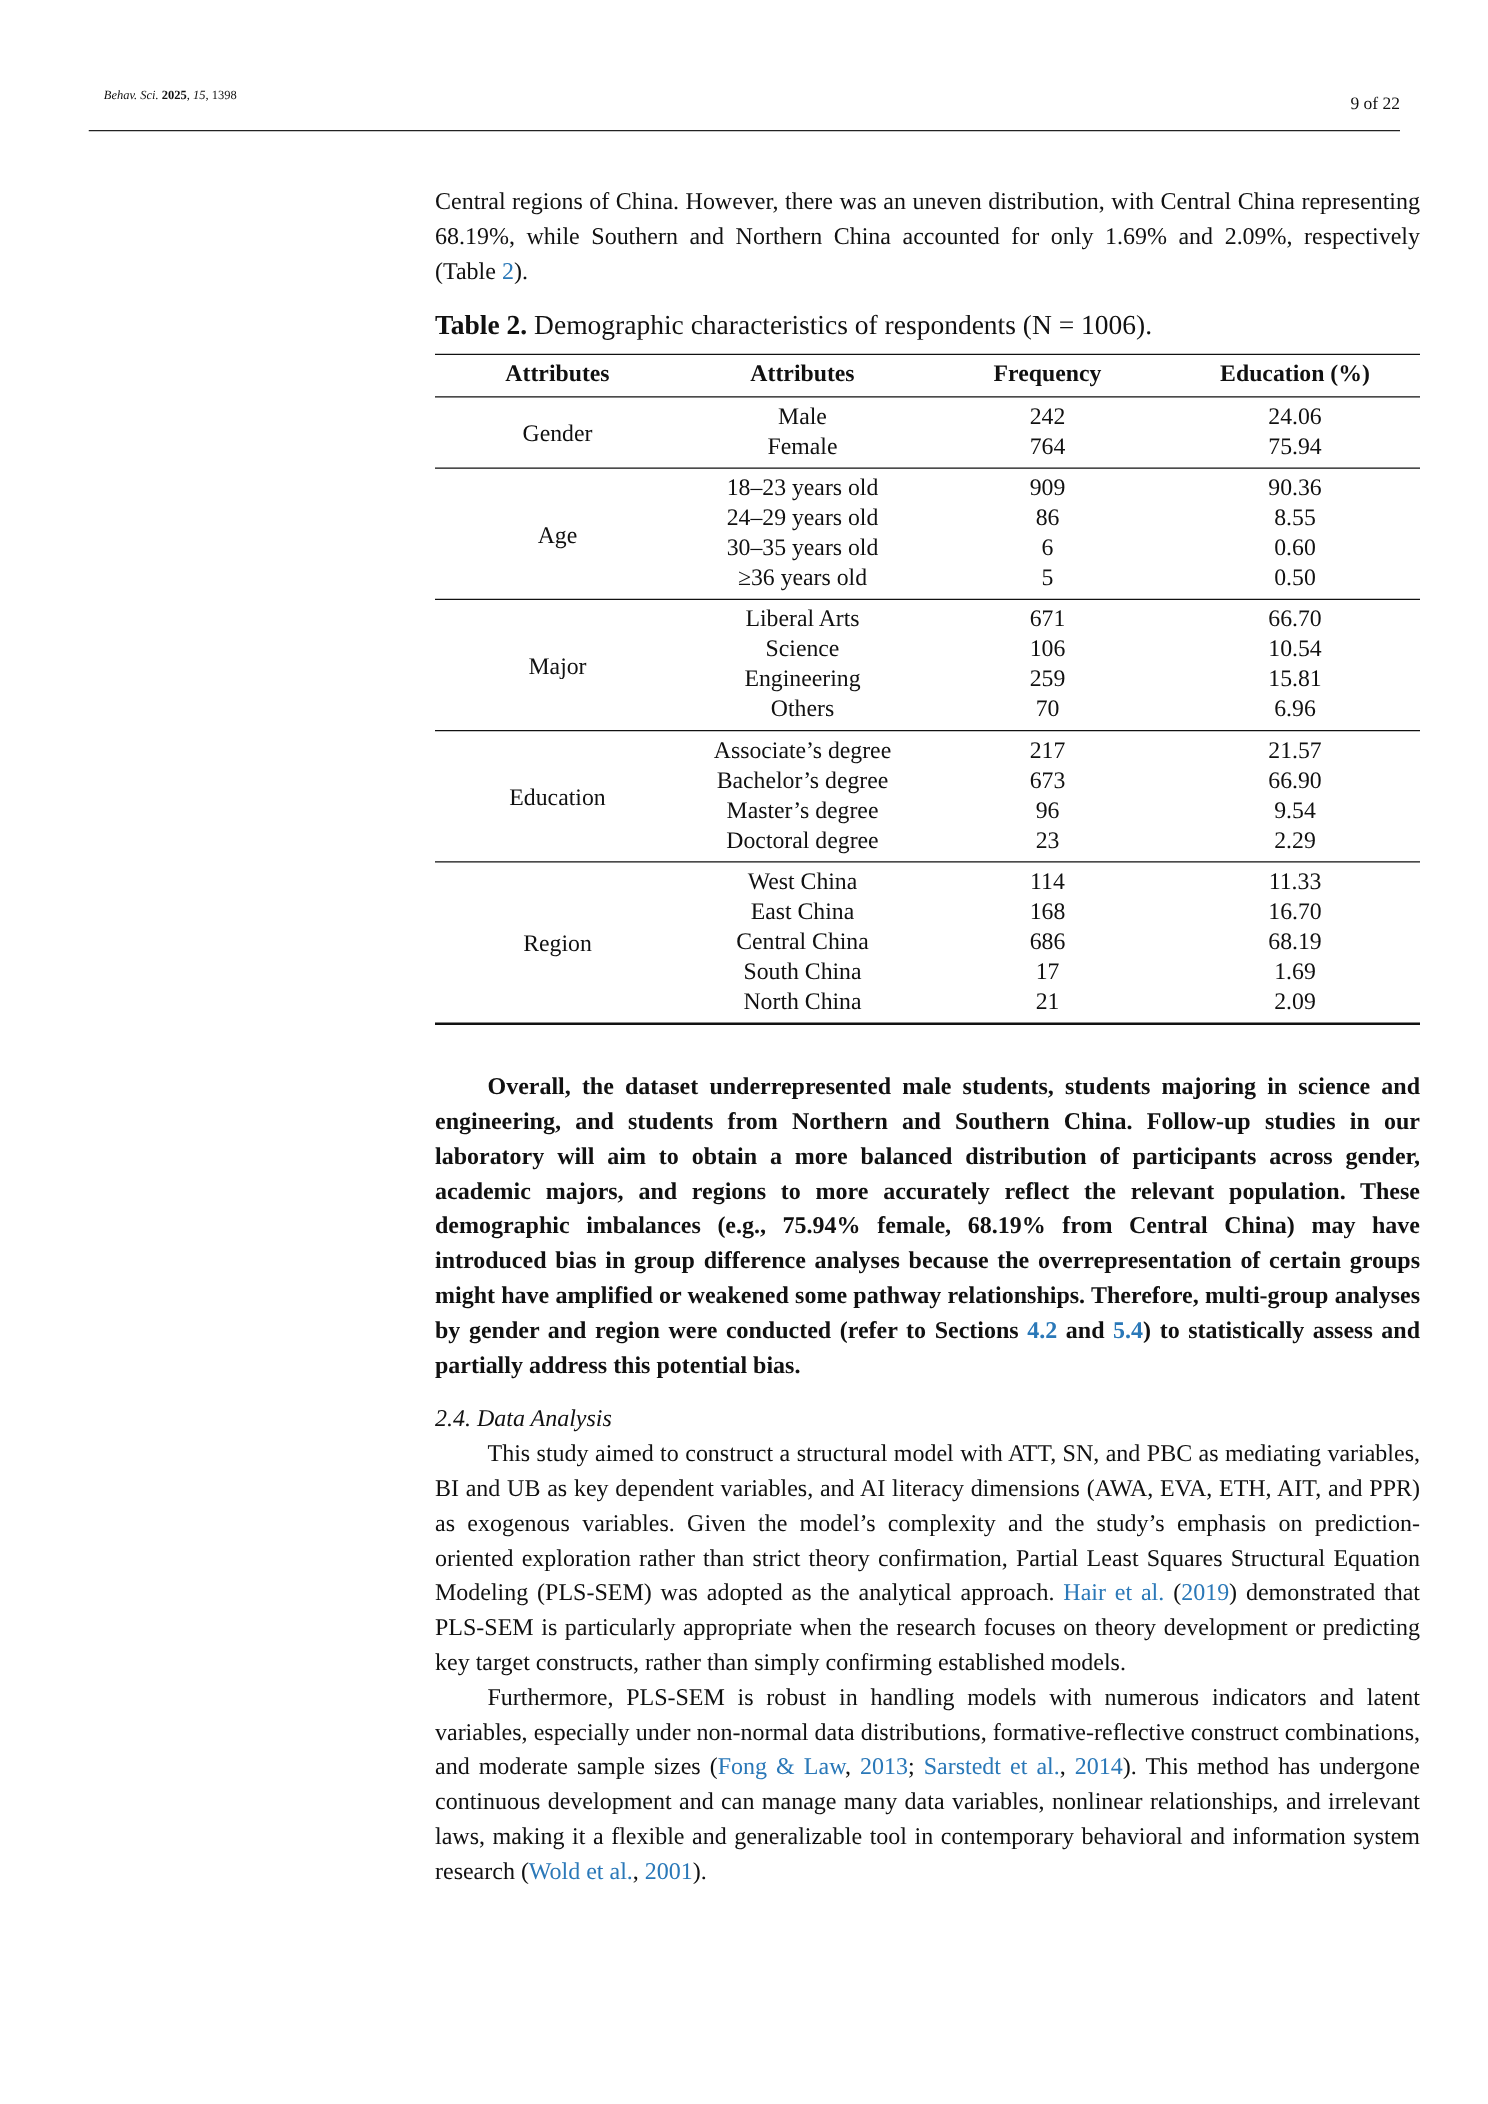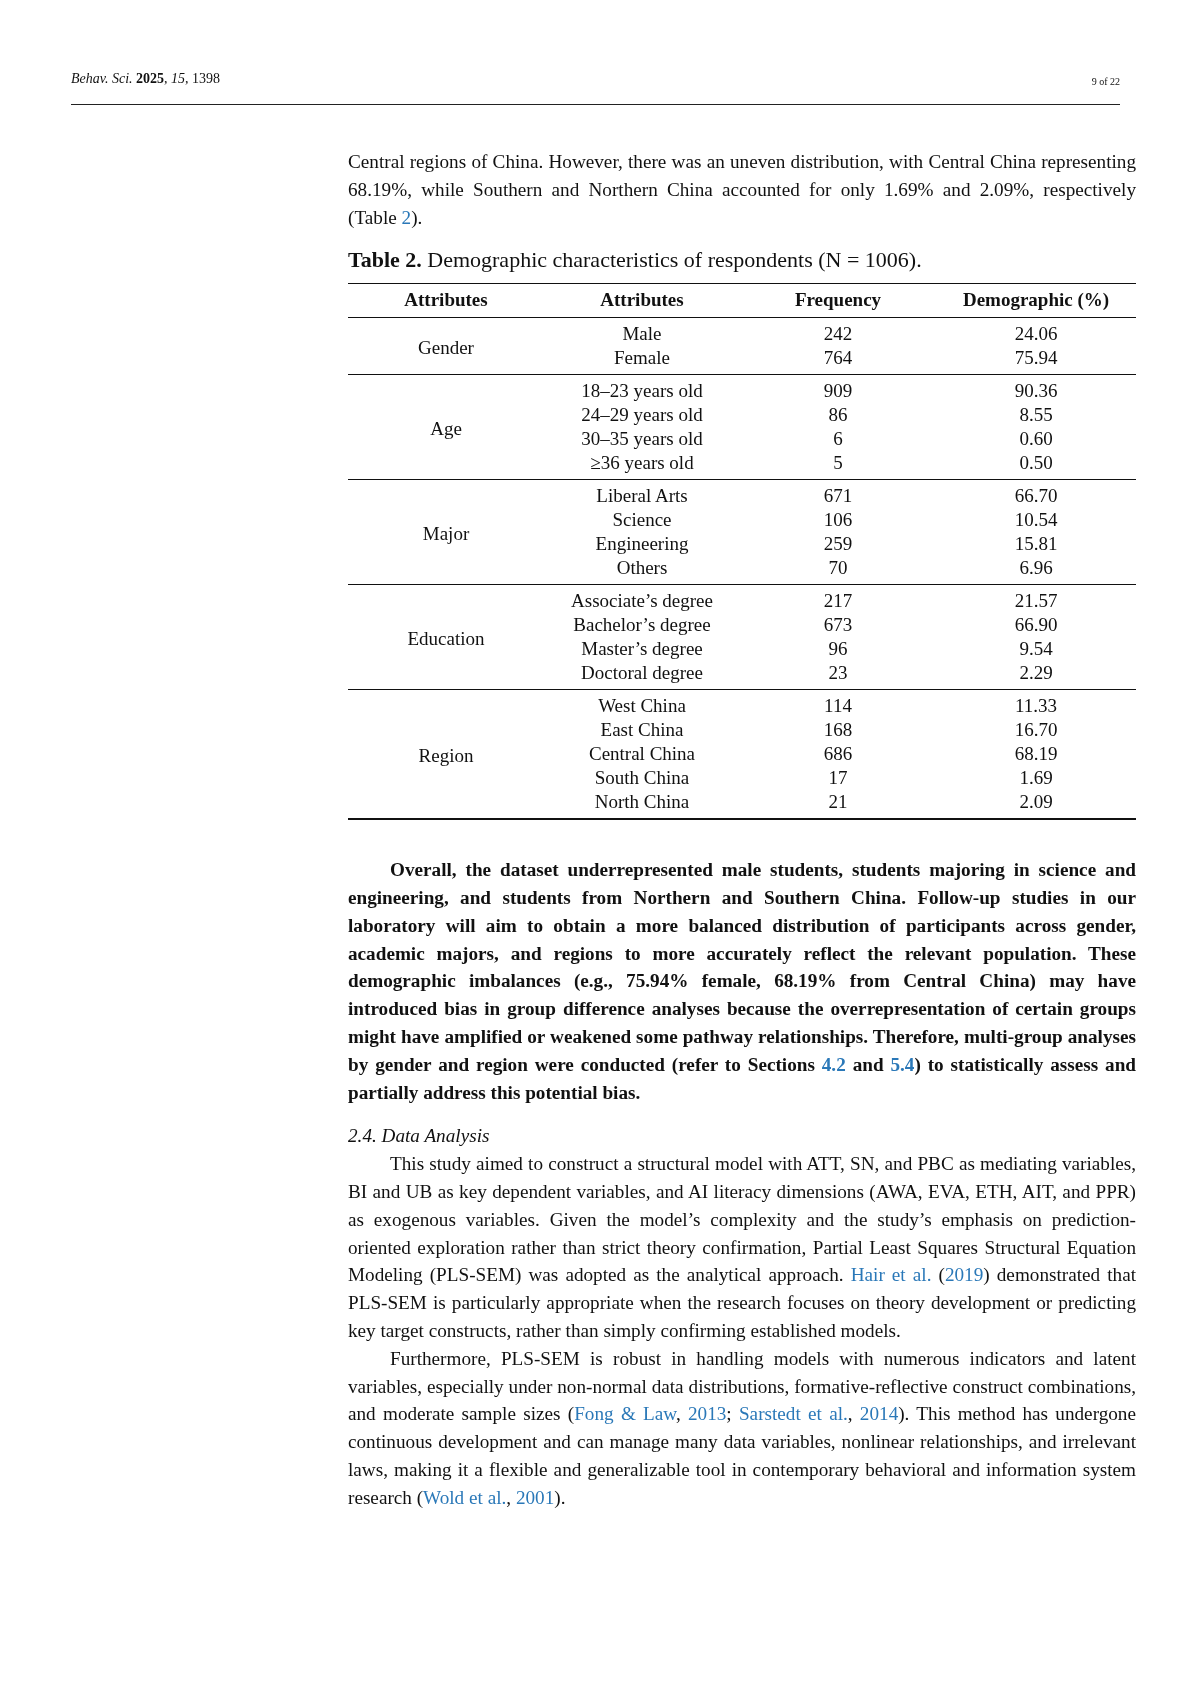--- a/index.html
+++ b/index.html
@@ -5,26 +5,26 @@
   html, body { margin: 0; padding: 0; background: #ffffff; }
   body {
     width: 1190px; height: 1683px; position: relative; overflow: hidden;
     font-family: "Liberation Serif", "DejaVu Serif", serif; color: #111;
   }
   .header {
     position: absolute; left: 71px; top: 68px; width: 1049px; height: 36px;
     border-bottom: 1.6px solid #222;
   }
   .header .journal {
-    position: absolute; left: 0; top: 3px; font-size: 14px;
+    position: absolute; left: 12px; top: 3px; font-size: 10px;
   }
   .header .journal i { font-style: italic; }
   .header .journal b { font-weight: bold; }
   .header .pageno {
-    position: absolute; right: 0; top: 8px; font-size: 10px;
+    position: absolute; right: 0; top: 8px; font-size: 14px;
   }
   .content {
     position: absolute; left: 332px; top: 148px; width: 788px;
     font-size: 19.2px; line-height: 27.8px; margin-left: 16px;
   }
   .content p { margin: 0; text-align: justify; }
   .indent { text-indent: 42px; }
   .link { color: #2a78b8; }
   .caption { font-size: 22px; margin-top: 15px !important; }
   .caption b { font-weight: bold; }
@@ -64,21 +64,21 @@
   <p><span>Central regions of China. However, there was an uneven distribution, with Central China representing 68.19%, while Southern and Northern China accounted for only 1.69% and 2.09%, respectively (Table </span><span class="link">2</span><span>).</span></p>
 
   <p class="caption"><b>Table 2.</b><span> Demographic characteristics of respondents (N = 1006).</span></p>
 
   <table class="demo">
     <thead>
       <tr>
         <th class="c1">Attributes</th>
         <th class="c2">Attributes</th>
         <th class="c3">Frequency</th>
-        <th class="c4">Demographic (%)</th>
+        <th class="c4">Education (%)</th>
       </tr>
     </thead>
 
     <tbody class="grp">
       <tr>
         <td rowspan="2">Gender</td>
         <td>Male</td>
         <td>242</td>
         <td>24.06</td>
       </tr>

